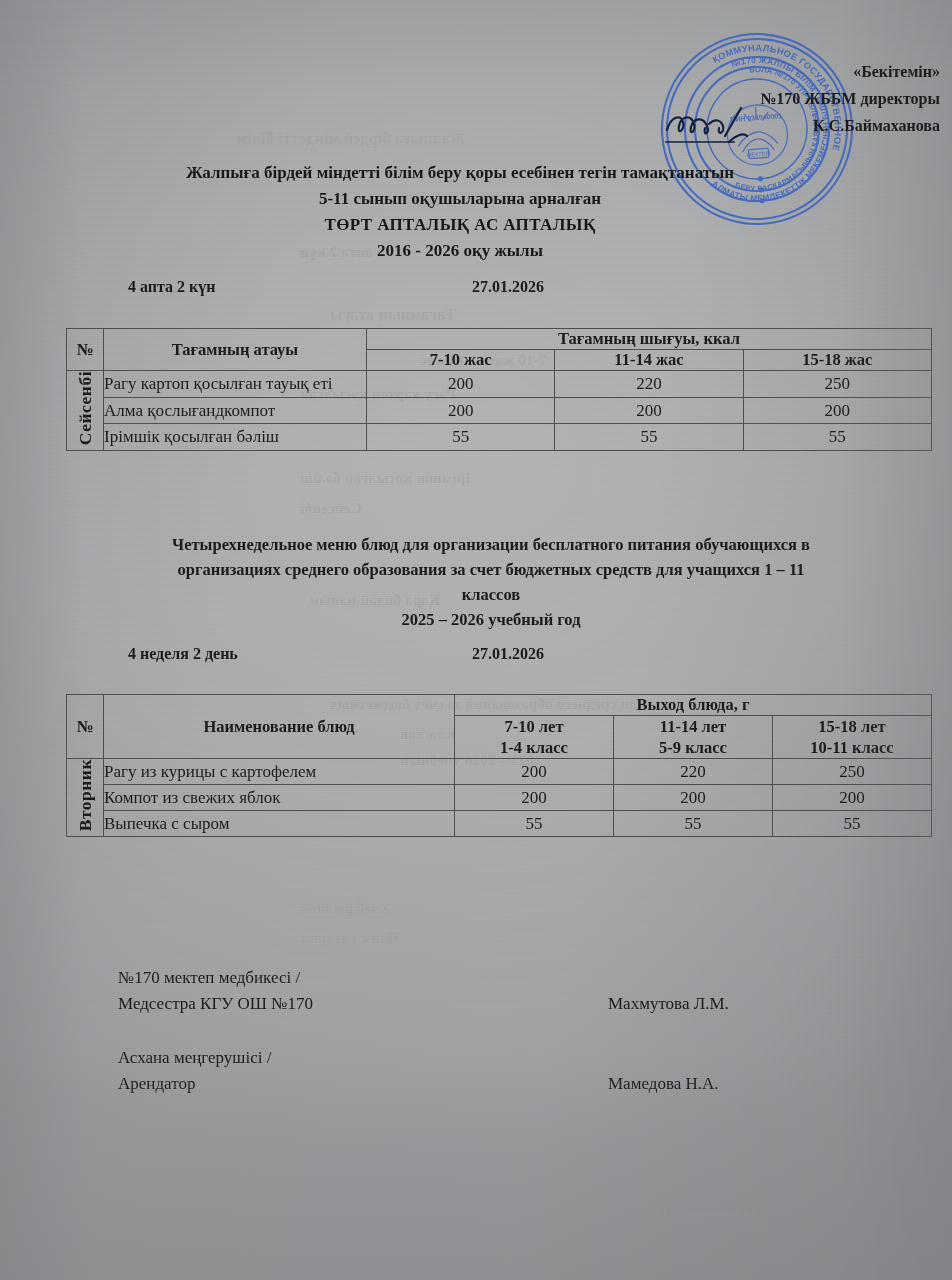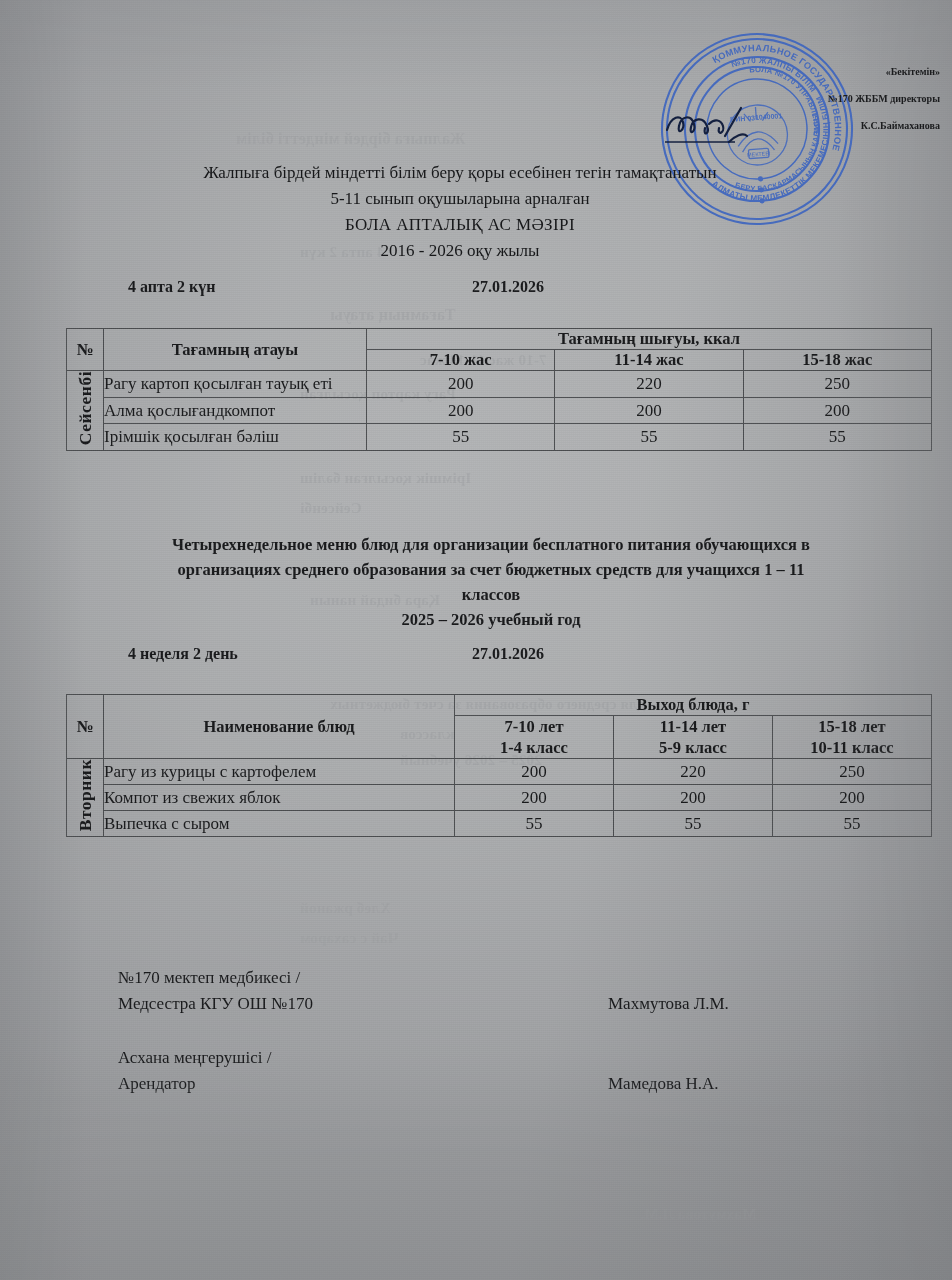--- a/index.html
+++ b/index.html
@@ -61,21 +61,21 @@
     transform: scaleX(-1);
     letter-spacing: .2px;
   }
 
   
   #approval {
     position: absolute;
     left: 640px;
     top: 58px;
     width: 300px;
-    font-size: 10px;
+    font-size: 16px;
     font-weight: bold;
     line-height: 27px;
     text-align: right;
     z-index: 6;
     color: #1b1c1e;
   }
   #approval .line { white-space: nowrap; }
 
   
   #stamp {
@@ -100,21 +100,21 @@
     z-index: 7;
   }
 
   
   .kk-title {
     position: absolute;
     left: 110px;
     top: 160px;
     width: 700px;
     text-align: center;
-    font-weight: normal;
+    font-weight: bold;
     font-size: 17px;
     line-height: 26px;
     z-index: 5;
   }
   .kk-title .l3 { letter-spacing: .4px; }
 
   .daterow {
     position: absolute;
     width: 820px;
     left: 60px;
@@ -308,21 +308,21 @@
         <path d="M 62,30 L 78,2"></path>
         <path d="M 66,36 C 72,30 80,26 84,30"></path>
       </g>
       <path d="M 2,36 L 72,36" stroke="#14203f" stroke-width="1.4" fill="none"></path>
     </svg>
   </div>
 
   <div class="kk-title">
     <div class="l1">Жалпыға бірдей  міндетті білім беру қоры есебінен тегін тамақтанатын</div>
     <div class="l2">5-11 сынып оқушыларына арналған</div>
-    <div class="l3">БОЛА АПТАЛЫҚ АС МӘЗІРІ</div>
+    <div class="l3">ТӨРТ АПТАЛЫҚ АС АПТАЛЫҚ</div>
     <div class="l4">2016 - 2026 оқу жылы</div>
   </div>
 
   <div class="daterow" id="kk-daterow">
     <span class="left">4 апта 2 күн</span>
     <span class="right">27.01.2026</span>
   </div>
 
   <table class="menu" id="table-kk">
     <tbody>

